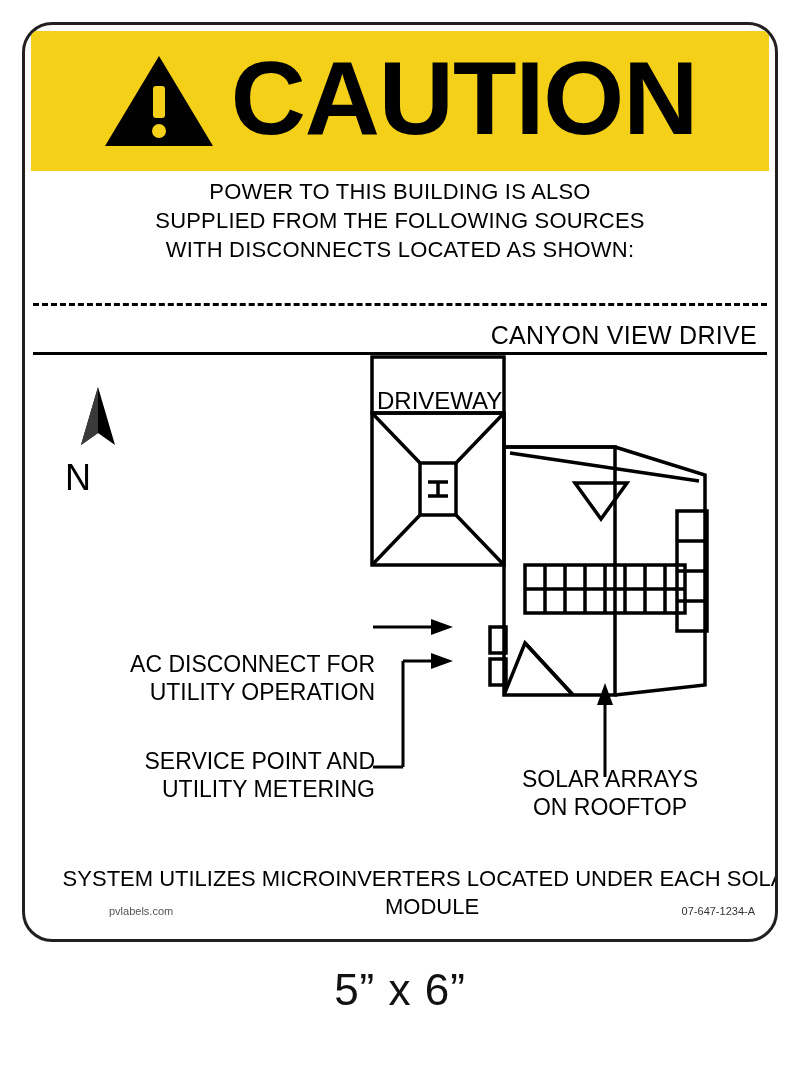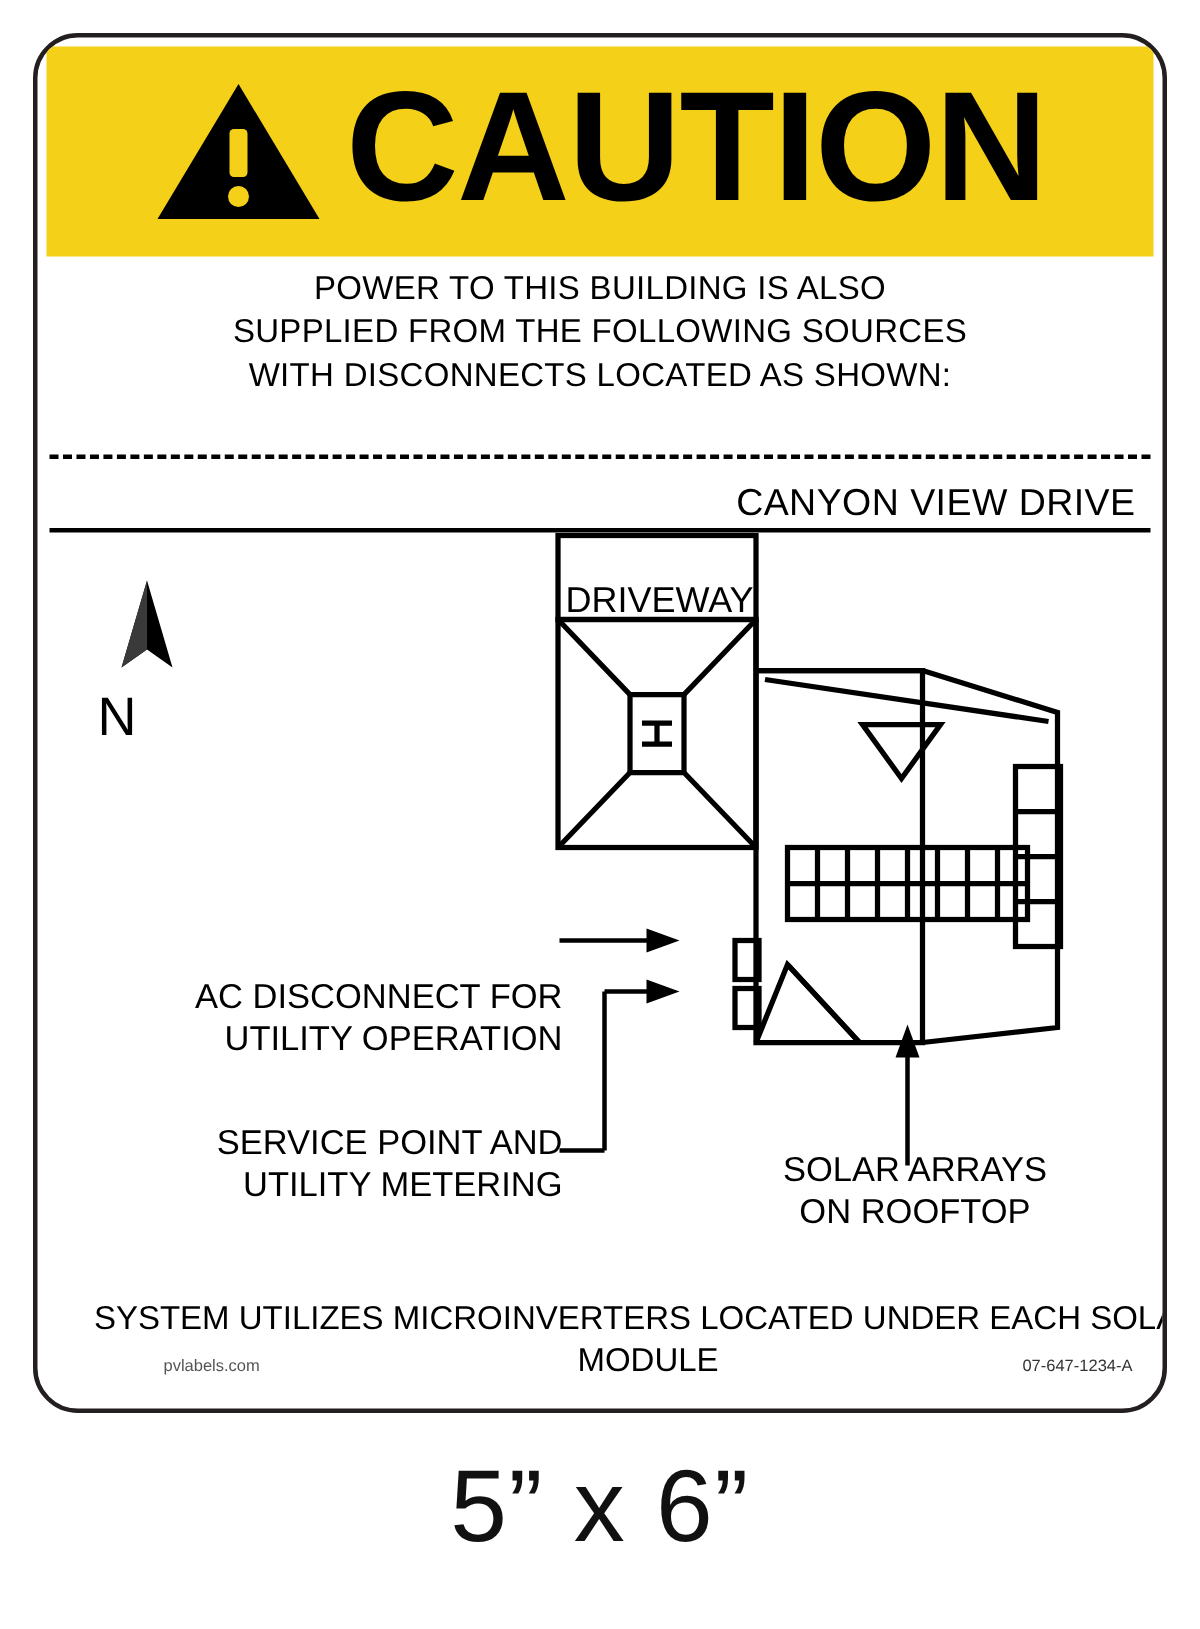--- a/index.html
+++ b/index.html
@@ -188,21 +188,21 @@
     color: #333;
   }
 
   
   #size-caption {
     position: absolute;
     left: 0;
     top: 965px;
     width: 800px;
     text-align: center;
-    font-size: 68px;
+    font-size: 44px;
     color: #111;
     letter-spacing: 1px;
   }
 </style>
 </head>
 <body>
 
 <div id="label-card">
 
   <div id="caution-banner">

